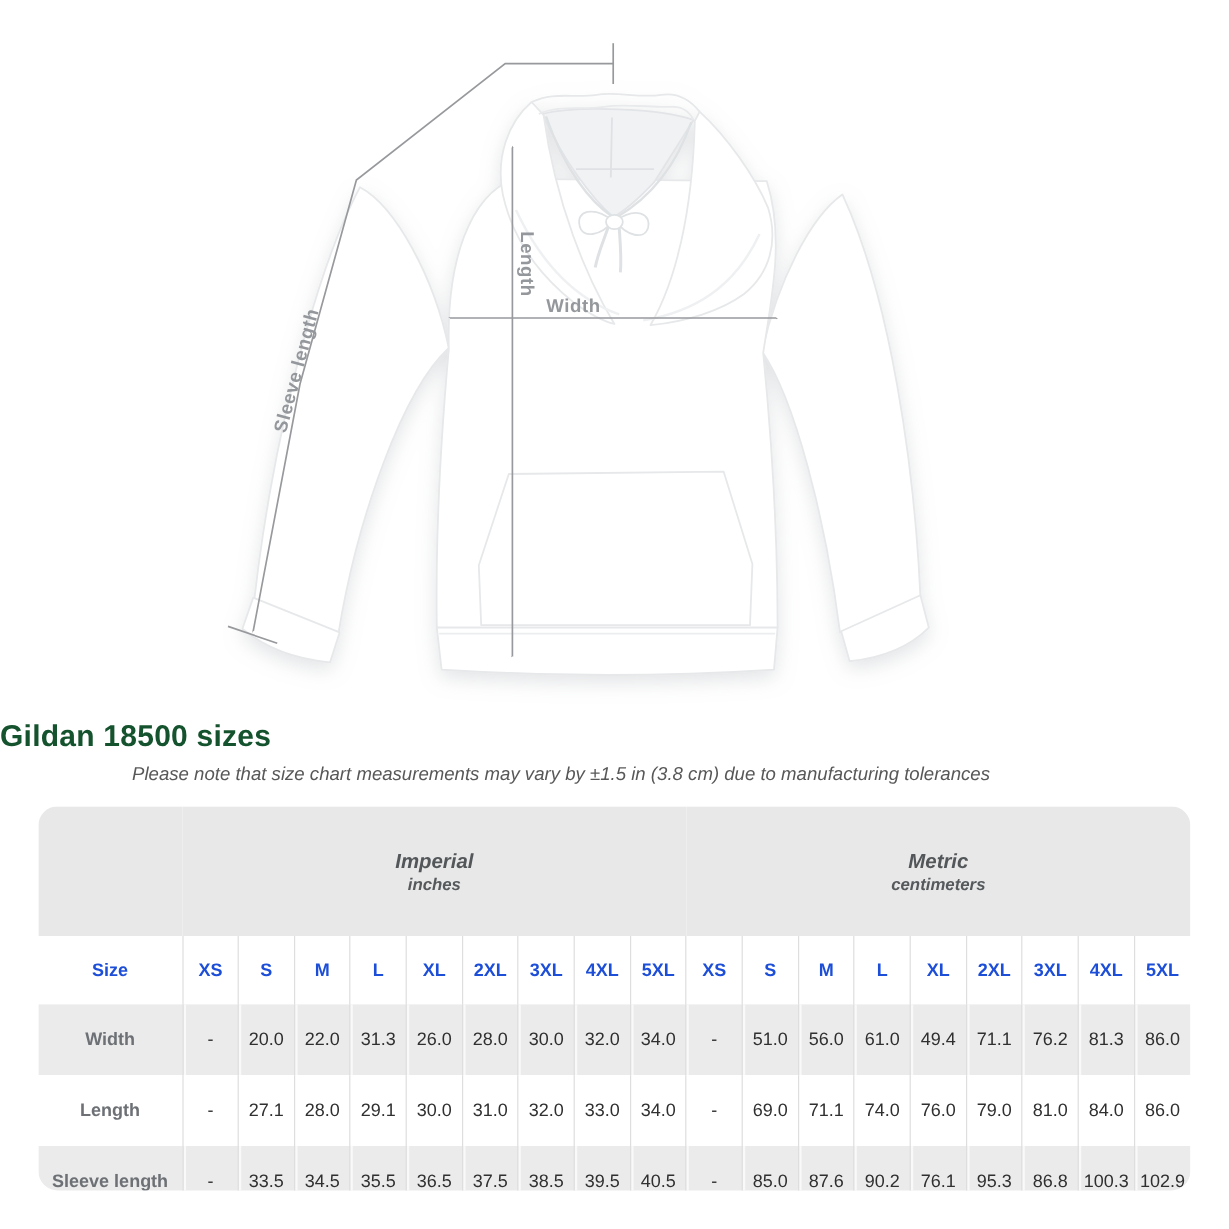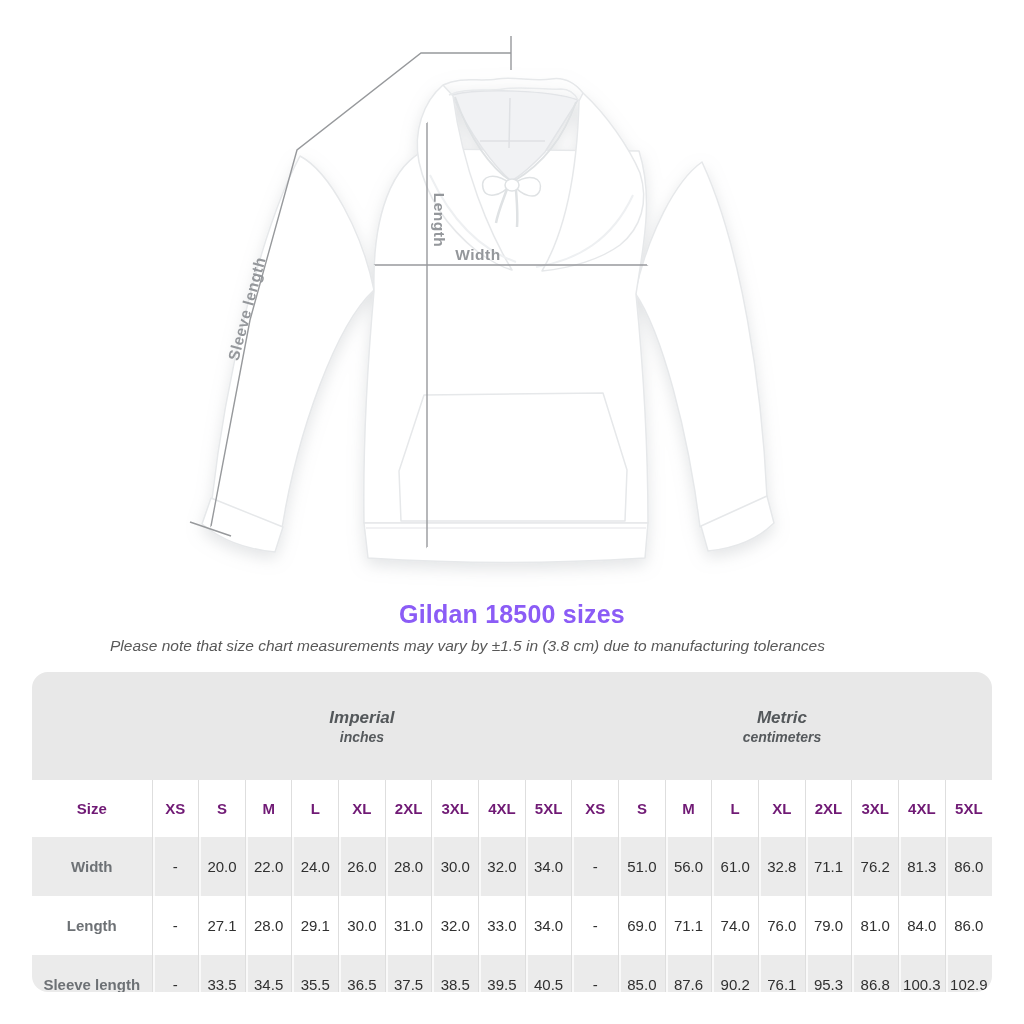--- a/index.html
+++ b/index.html
@@ -7,22 +7,22 @@
     width:1024px;height:1024px;position:relative;overflow:hidden;
     background:#ffffff;
     font-family:"Liberation Sans", sans-serif;
   }
   
   .figure{position:absolute;left:0;top:0;width:1024px;height:600px;}
   .figure svg{display:block;width:100%;height:100%;}
 
   
   .title{
-    position:absolute;top:600px;left:0;width:1024px;text-align:center;
-    font-size:25px;font-weight:bold;color:#8b5cf6;letter-spacing:.2px;
+    position:absolute;top:600px;left:0;width:1024px;text-align:left;
+    font-size:25px;font-weight:bold;color:#14532d;letter-spacing:.2px;
   }
   .subtitle{
     position:absolute;top:637px;left:0;width:935px;text-align:center;
     font-style:italic;font-size:15.5px;color:#585858;
   }
 
   
   .table-wrap{
     position:absolute;left:32px;top:672px;width:960px;height:320px;
     border-radius:16px;overflow:hidden;
@@ -30,21 +30,21 @@
   table{width:100%;height:100%;border-collapse:collapse;table-layout:fixed;}
   col.c-size{width:120px;}
   th,td{padding:0;text-align:center;vertical-align:middle;font-family:"Liberation Sans",sans-serif;}
 
   tr.unit-row{height:108px;}
   tr.unit-row th{background:#e8e8e8;}
   .unit-title{font-size:17px;font-weight:bold;font-style:italic;color:#53575a;}
   .unit-sub{font-size:14px;font-style:italic;color:#55595c;margin-top:1px;}
 
   tr.size-row{height:57px;background:#ffffff;}
-  tr.size-row th{font-size:15px;font-weight:bold;color:#701a75;}
+  tr.size-row th{font-size:15px;font-weight:bold;color:#1d4ed8;}
 
   tbody tr{height:59px;}
   tbody tr:nth-child(odd){background:#ebebeb;}
   tbody tr:nth-child(even){background:#ffffff;}
   tbody th{font-size:15px;font-weight:bold;color:#6d7175;}
   tbody td{font-size:15px;color:#303030;}
 
   tr.size-row > *:not(:first-child),
   tbody tr > *:not(:first-child){border-left:1px solid #dedede;}
   tbody tr:nth-child(odd) > *:not(:first-child){box-shadow:inset 2px 0 0 #f9f9f9;}
@@ -162,31 +162,31 @@
         <th>4XL</th>
         <th>5XL</th>
       </tr>
     </thead>
     <tbody>
         <tr>
           <th>Width</th>
           <td>-</td>
           <td>20.0</td>
           <td>22.0</td>
-          <td>24.0</td>
+          <td>31.3</td>
           <td>26.0</td>
           <td>28.0</td>
           <td>30.0</td>
           <td>32.0</td>
           <td>34.0</td>
           <td>-</td>
           <td>51.0</td>
           <td>56.0</td>
           <td>61.0</td>
-          <td>32.8</td>
+          <td>49.4</td>
           <td>71.1</td>
           <td>76.2</td>
           <td>81.3</td>
           <td>86.0</td>
         </tr>
         <tr>
           <th>Length</th>
           <td>-</td>
           <td>27.1</td>
           <td>28.0</td>

